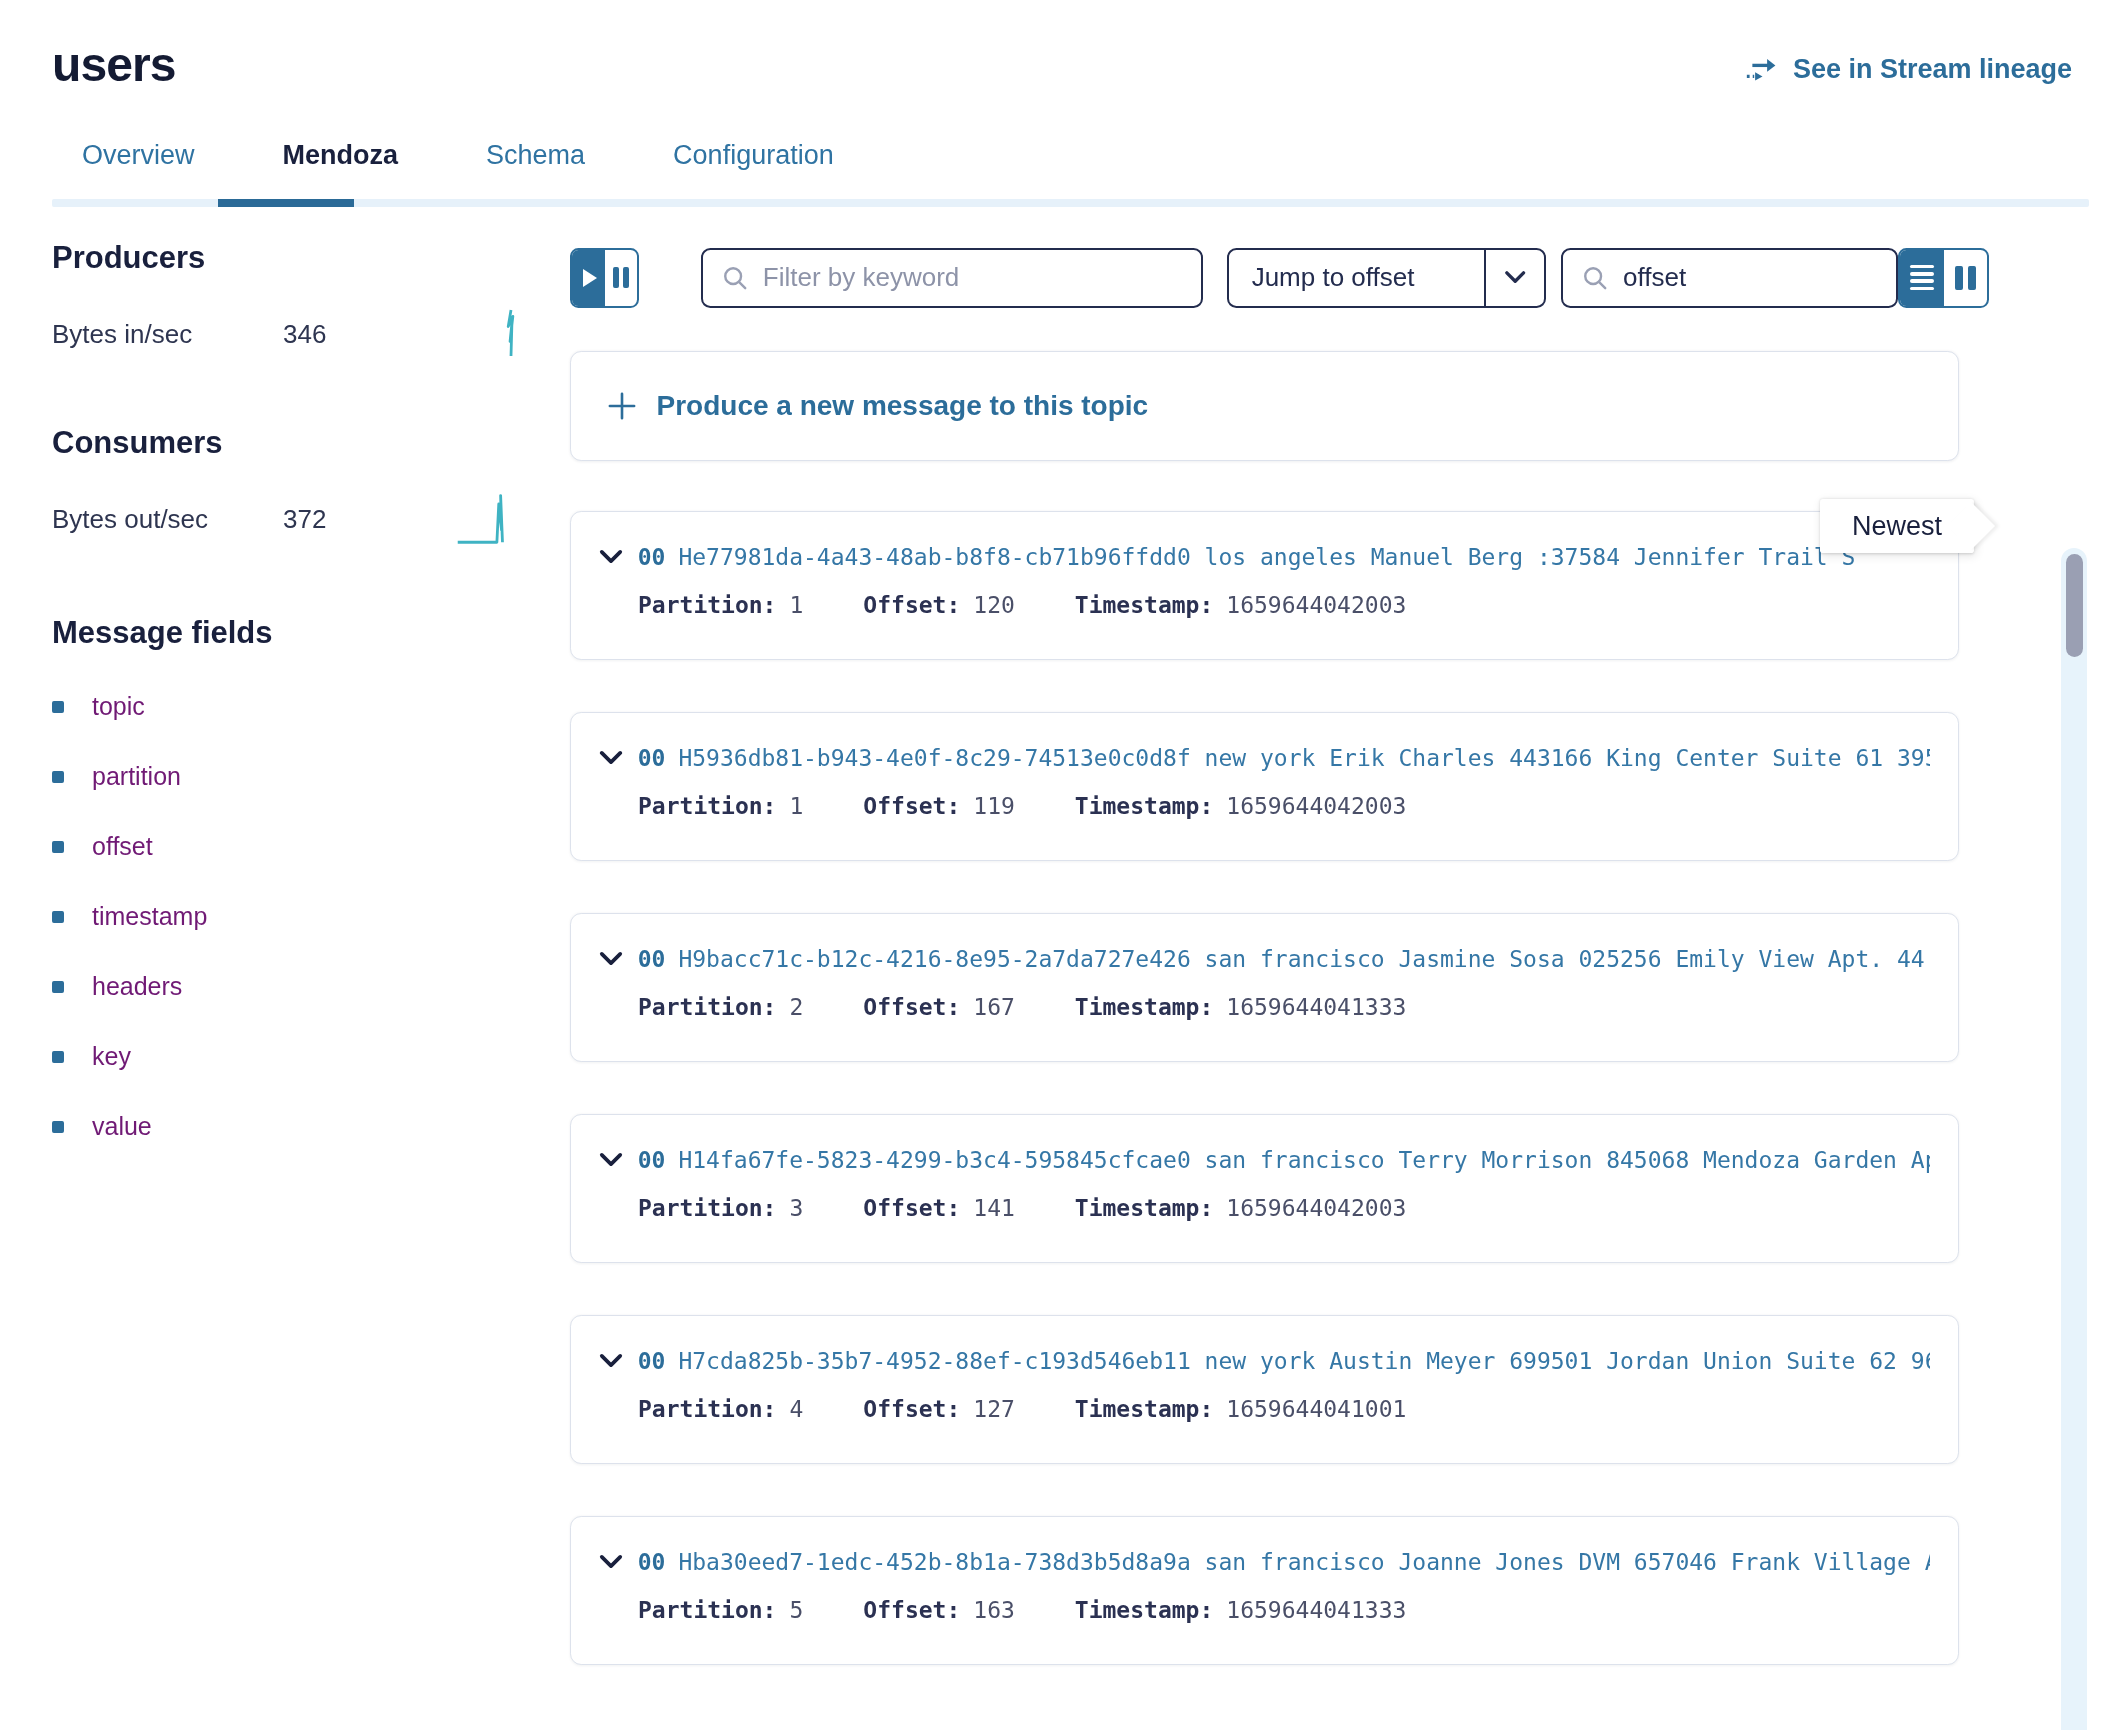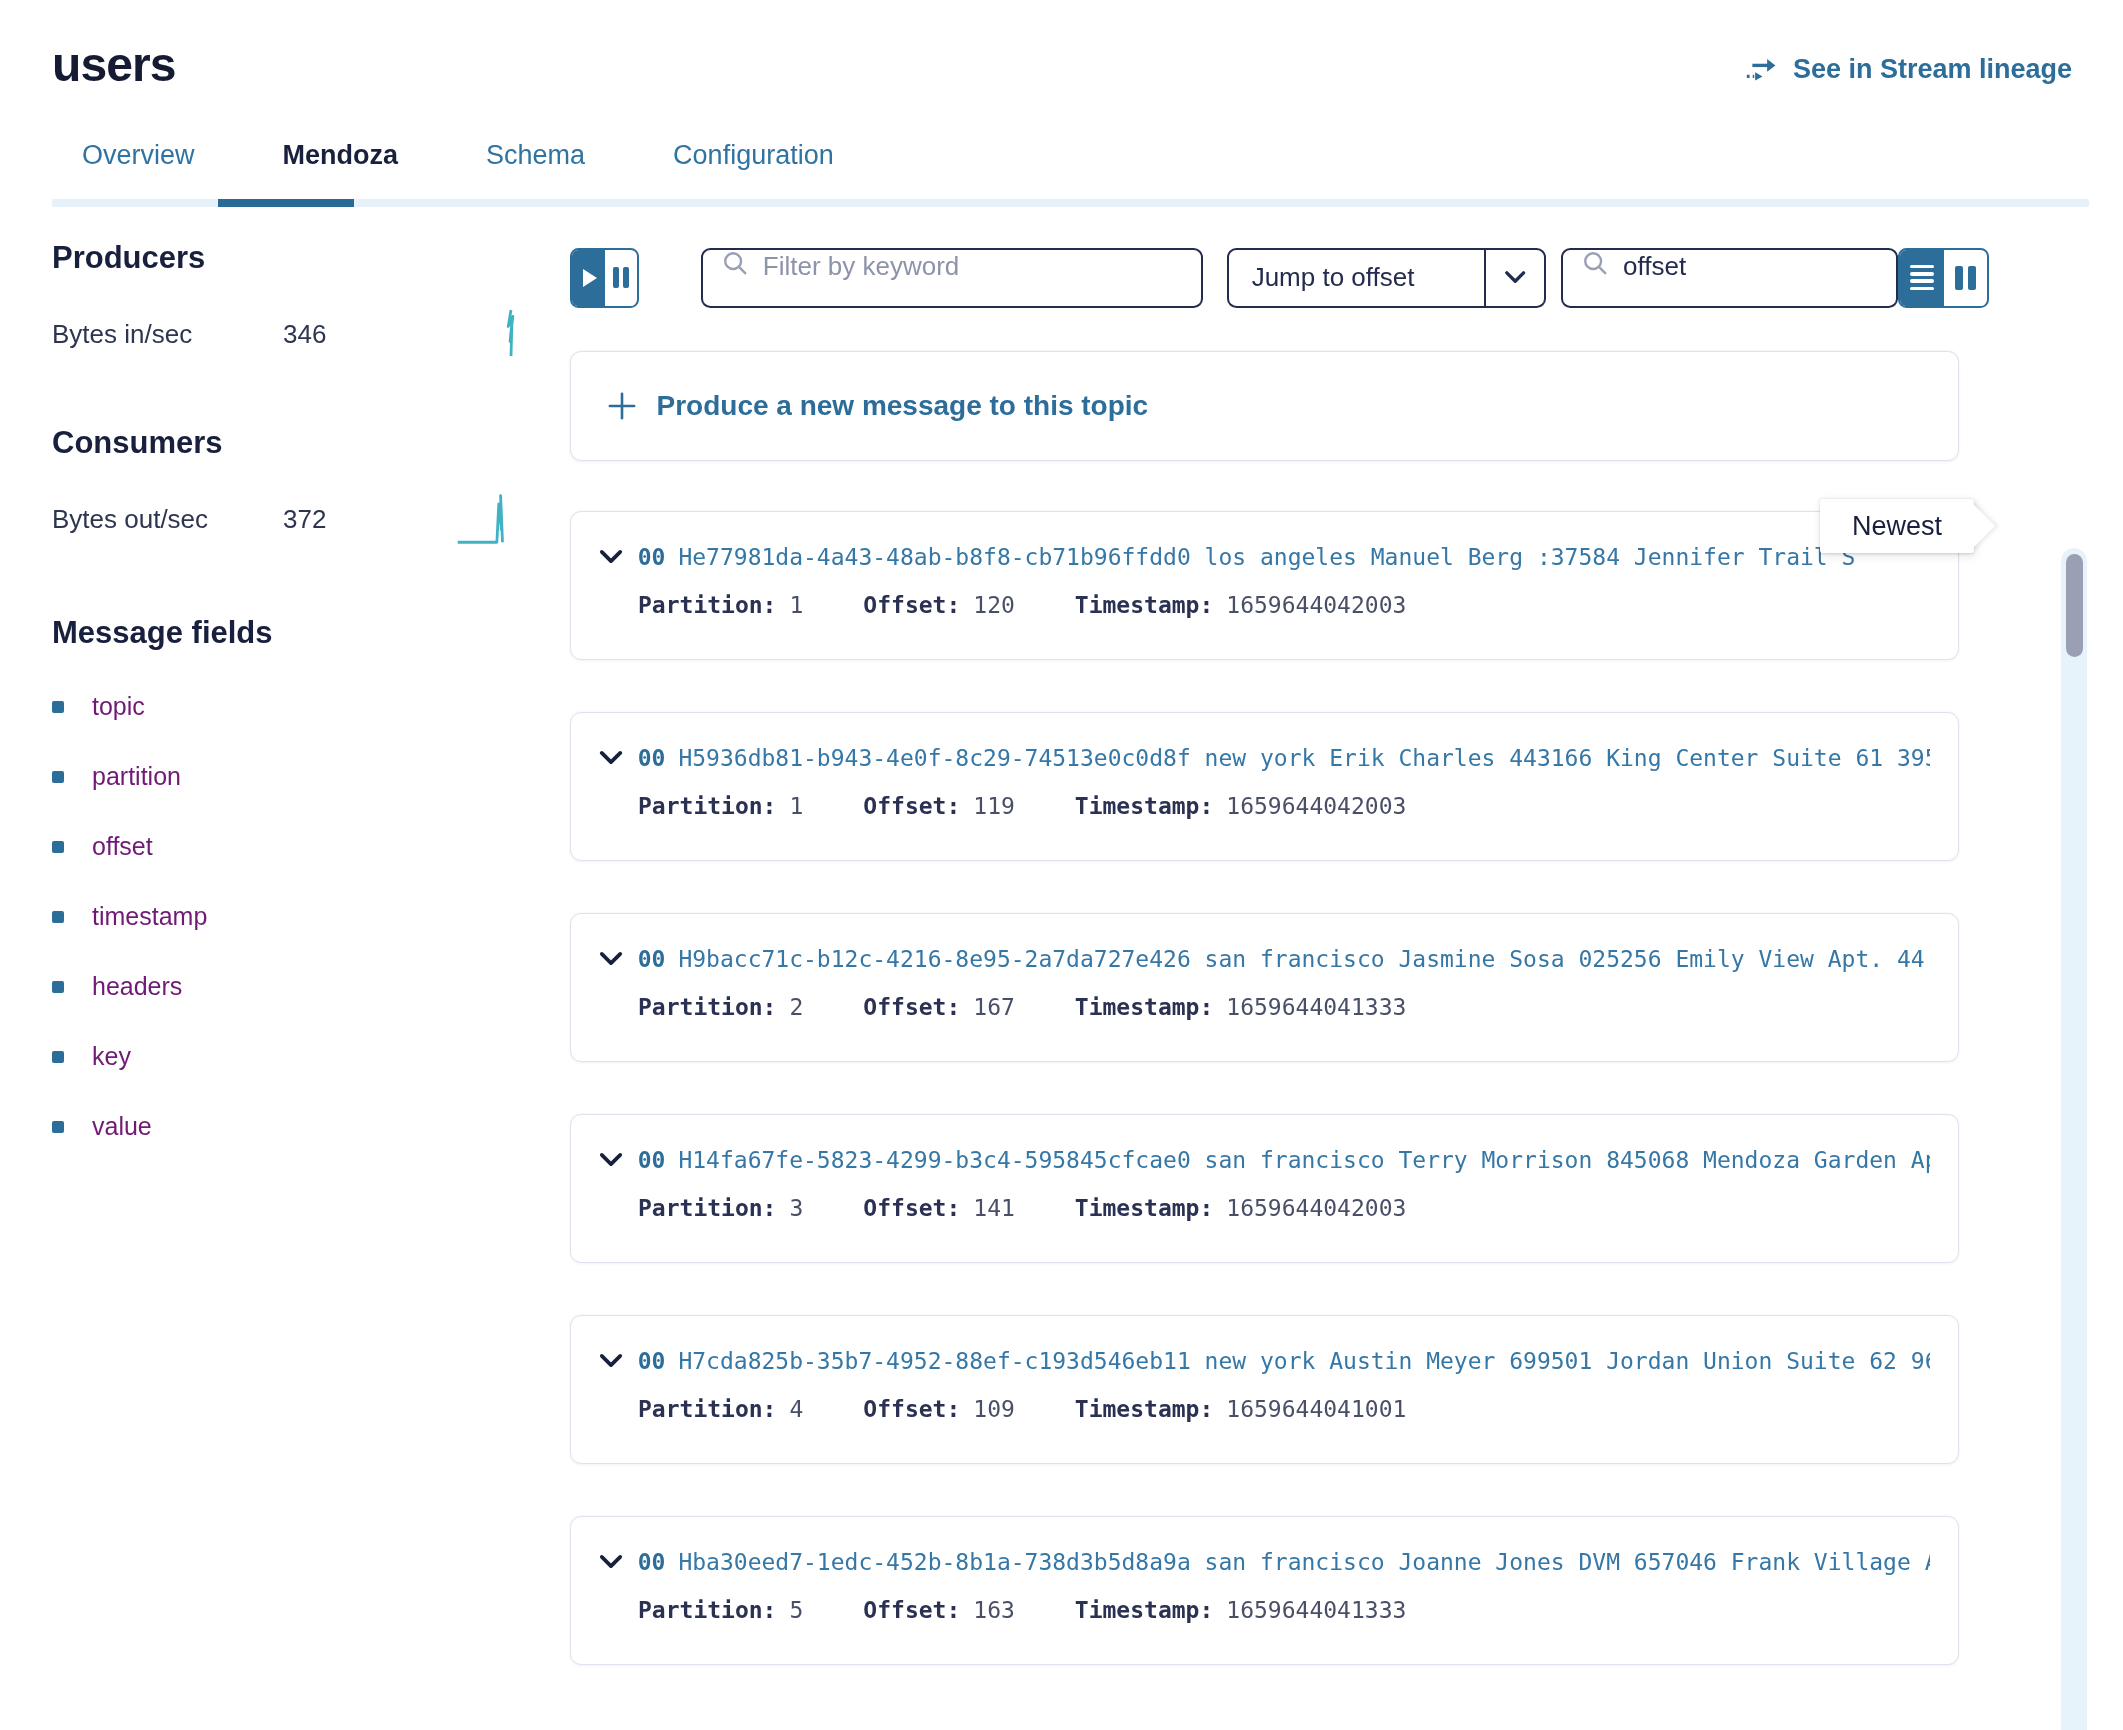--- a/index.html
+++ b/index.html
@@ -35,21 +35,21 @@
   .bullet{width:12px;height:12px;background:#2c6d9a;border-radius:1.9px;flex-shrink:0;}
   
   .toolbar{display:flex;align-items:center;height:60px;margin-top:20.5px;}
   .seg-box{height:60px;border:2.8px solid #2c6d9a;border-radius:8.4px;display:flex;overflow:hidden;box-sizing:border-box;}
   .play-group{width:71px;}
   .seg{flex:1;display:flex;align-items:center;justify-content:center;cursor:pointer;}
   .seg.dark{background:#2c6d9a;}
   .play-tri{width:0;height:0;border-left:14px solid #fff;border-top:9.3px solid transparent;border-bottom:9.3px solid transparent;margin-left:2.8px;}
   .pause-bars{display:flex;gap:4.7px;}
   .pause-bars i{width:5.6px;height:20.5px;background:#2c6d9a;border-radius:1.9px;}
-  .inputbox{height:60px;border:2.8px solid #232c4e;border-radius:9.3px;display:flex;align-items:flex-start;padding:0 18.6px;gap:13px;box-sizing:border-box;background:#fff;}
+  .inputbox{height:60px;border:2.8px solid #232c4e;border-radius:9.3px;display:flex;align-items:center;padding:0 18.6px;gap:13px;box-sizing:border-box;background:#fff;}
   .inputbox input{border:none;outline:none;font-family:"Liberation Sans",sans-serif;font-size:26px;color:#232c4e;flex:1;min-width:0;background:transparent;}
   .inputbox input::placeholder{color:#8d93a8;}
   .filter-box{margin-left:62px;width:515px;}
   .jump-select{margin-left:24px;width:328px;height:60px;border:2.8px solid #232c4e;border-radius:9.3px;display:flex;align-items:stretch;box-sizing:border-box;cursor:pointer;background:#fff;}
   .jump-label{flex:1;display:flex;align-items:center;padding-left:22.4px;font-size:26px;color:#232c4e;}
   .jump-chevron{width:58px;border-left:2.8px solid #232c4e;display:flex;align-items:center;justify-content:center;}
   .offset-box{margin-left:15px;width:337px;}
   .view-toggle{margin-left:auto;margin-right:52px;width:93px;}
   .list-icon{display:flex;flex-direction:column;gap:3.7px;}
   .list-icon i{width:24px;height:3.7px;background:#fff;border-radius:1.9px;}
@@ -310,21 +310,21 @@
           <span class="chev">
             <svg width="24" height="15" viewBox="0 0 26 16" fill="none">
               <polyline points="3,3 13,13 23,3" stroke="#19203d" stroke-width="4" fill="none" stroke-linecap="round" stroke-linejoin="round"></polyline>
             </svg>
           </span>
           <span class="msg-icon">00</span>
           <span class="msg-summary">H7cda825b-35b7-4952-88ef-c193d546eb11 new york Austin Meyer 699501 Jordan Union Suite 62 96…</span>
         </div>
         <div class="msg-line2">
           <span class="kv"><b>Partition:</b><span class="val">4</span></span>
-          <span class="kv"><b>Offset:</b><span class="val">109</span></span>
+          <span class="kv"><b>Offset:</b><span class="val">127</span></span>
           <span class="kv"><b>Timestamp:</b><span class="val">1659644041001</span></span>
         </div>
       </div>
         <div class="msg-card">
         <div class="msg-line1">
           <span class="chev">
             <svg width="24" height="15" viewBox="0 0 26 16" fill="none">
               <polyline points="3,3 13,13 23,3" stroke="#19203d" stroke-width="4" fill="none" stroke-linecap="round" stroke-linejoin="round"></polyline>
             </svg>
           </span>

